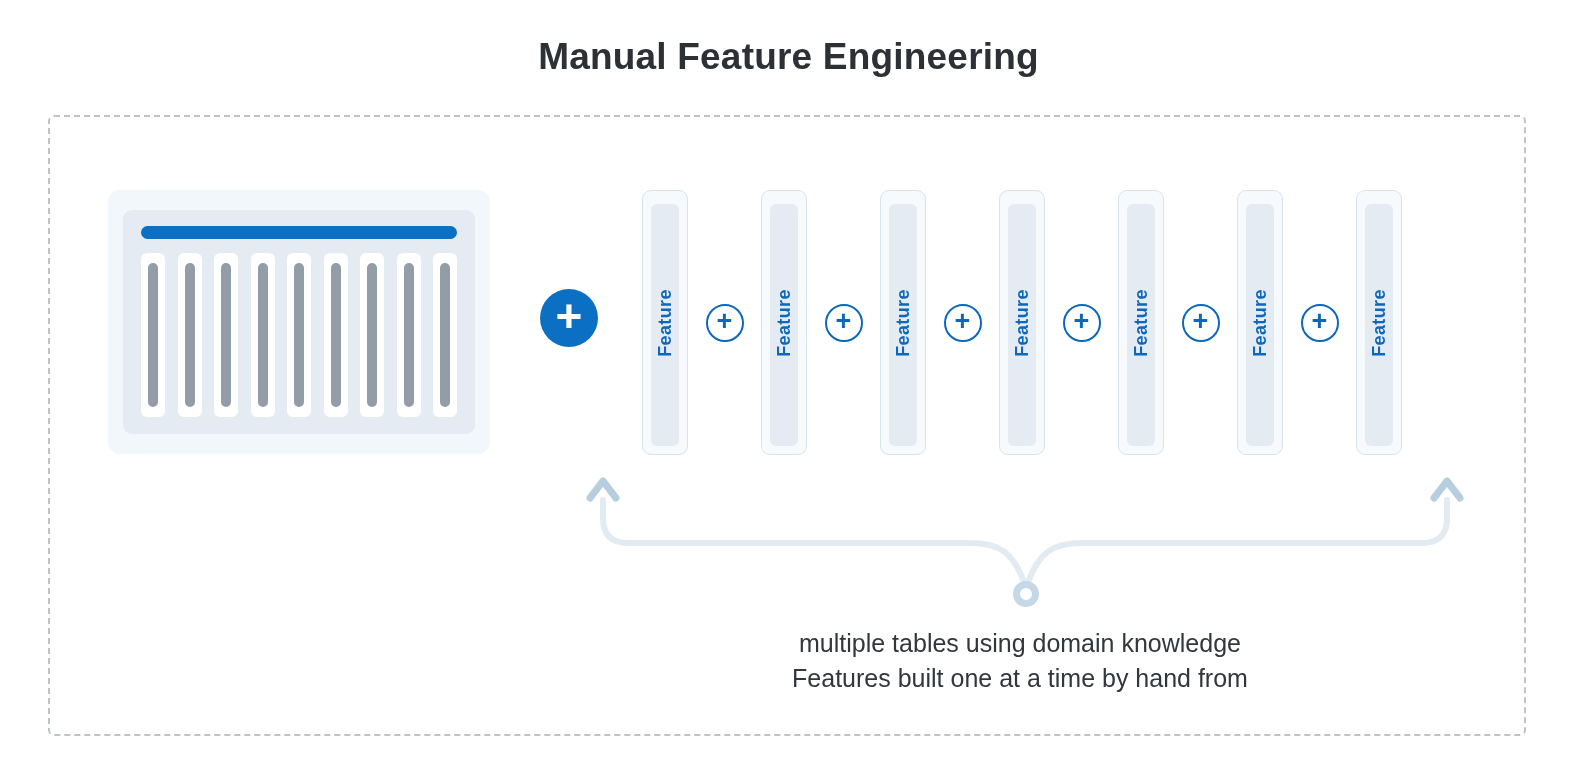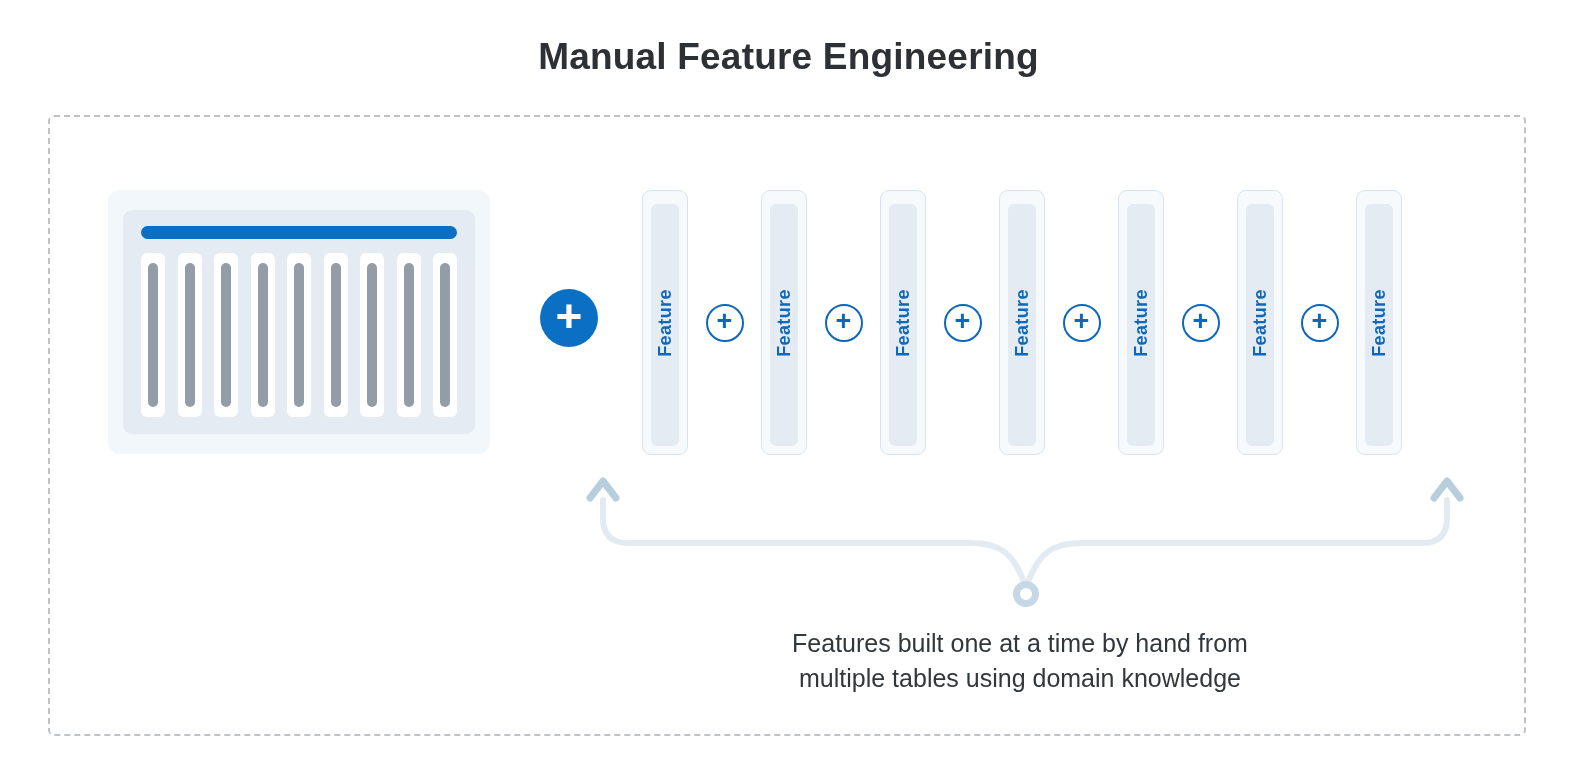--- a/index.html
+++ b/index.html
@@ -206,17 +206,17 @@
 
   <svg class="brace" width="890" height="140" viewBox="0 0 890 140">
     <path class="curve" d="M 23 30 L 23 48 Q 23 73 48 73 L 390 73 C 420 73 433 83 444 112"></path>
     <path class="curve" d="M 867 30 L 867 48 Q 867 73 842 73 L 502 73 C 472 73 459 83 448 112"></path>
     <polyline class="chevron" points="10,28 23,11 36,28"></polyline>
     <polyline class="chevron" points="854,28 867,11 880,28"></polyline>
     <circle class="ring" cx="446" cy="124" r="9.5"></circle>
   </svg>
 
   <div class="caption">
+    <div>multiple tables using domain knowledge</div>
     <div>Features built one at a time by hand from</div>
-    <div>multiple tables using domain knowledge</div>
   </div>
 
 </div>
 
 </body></html>

